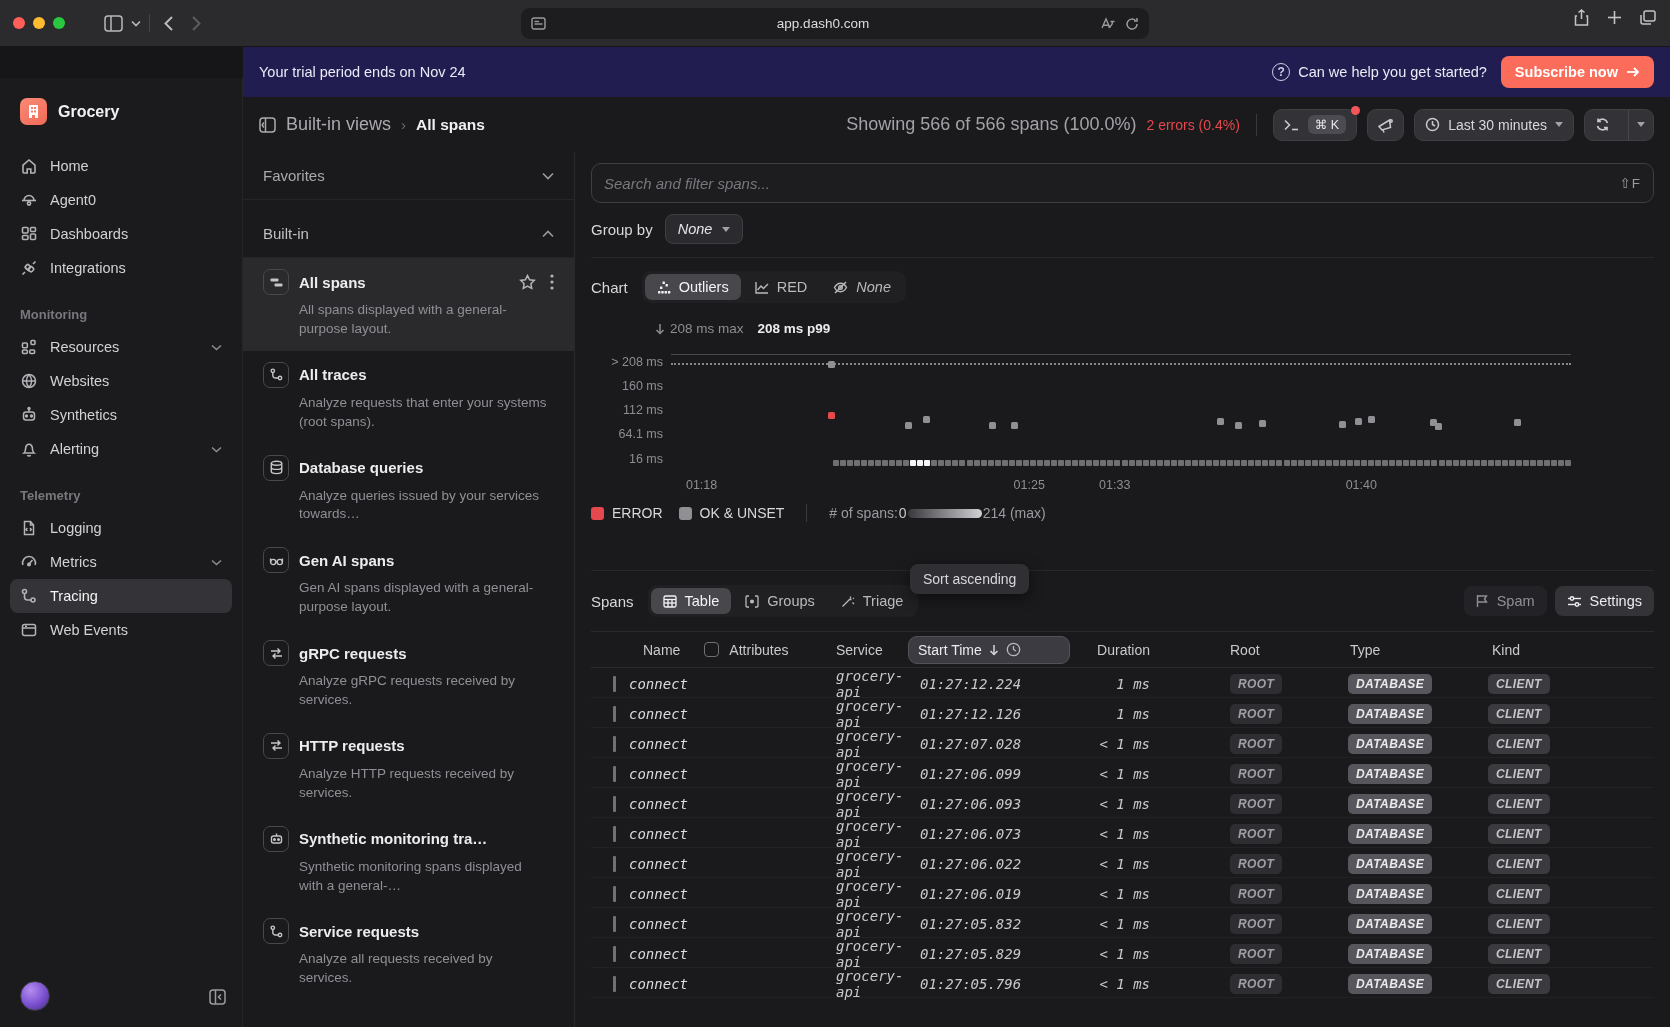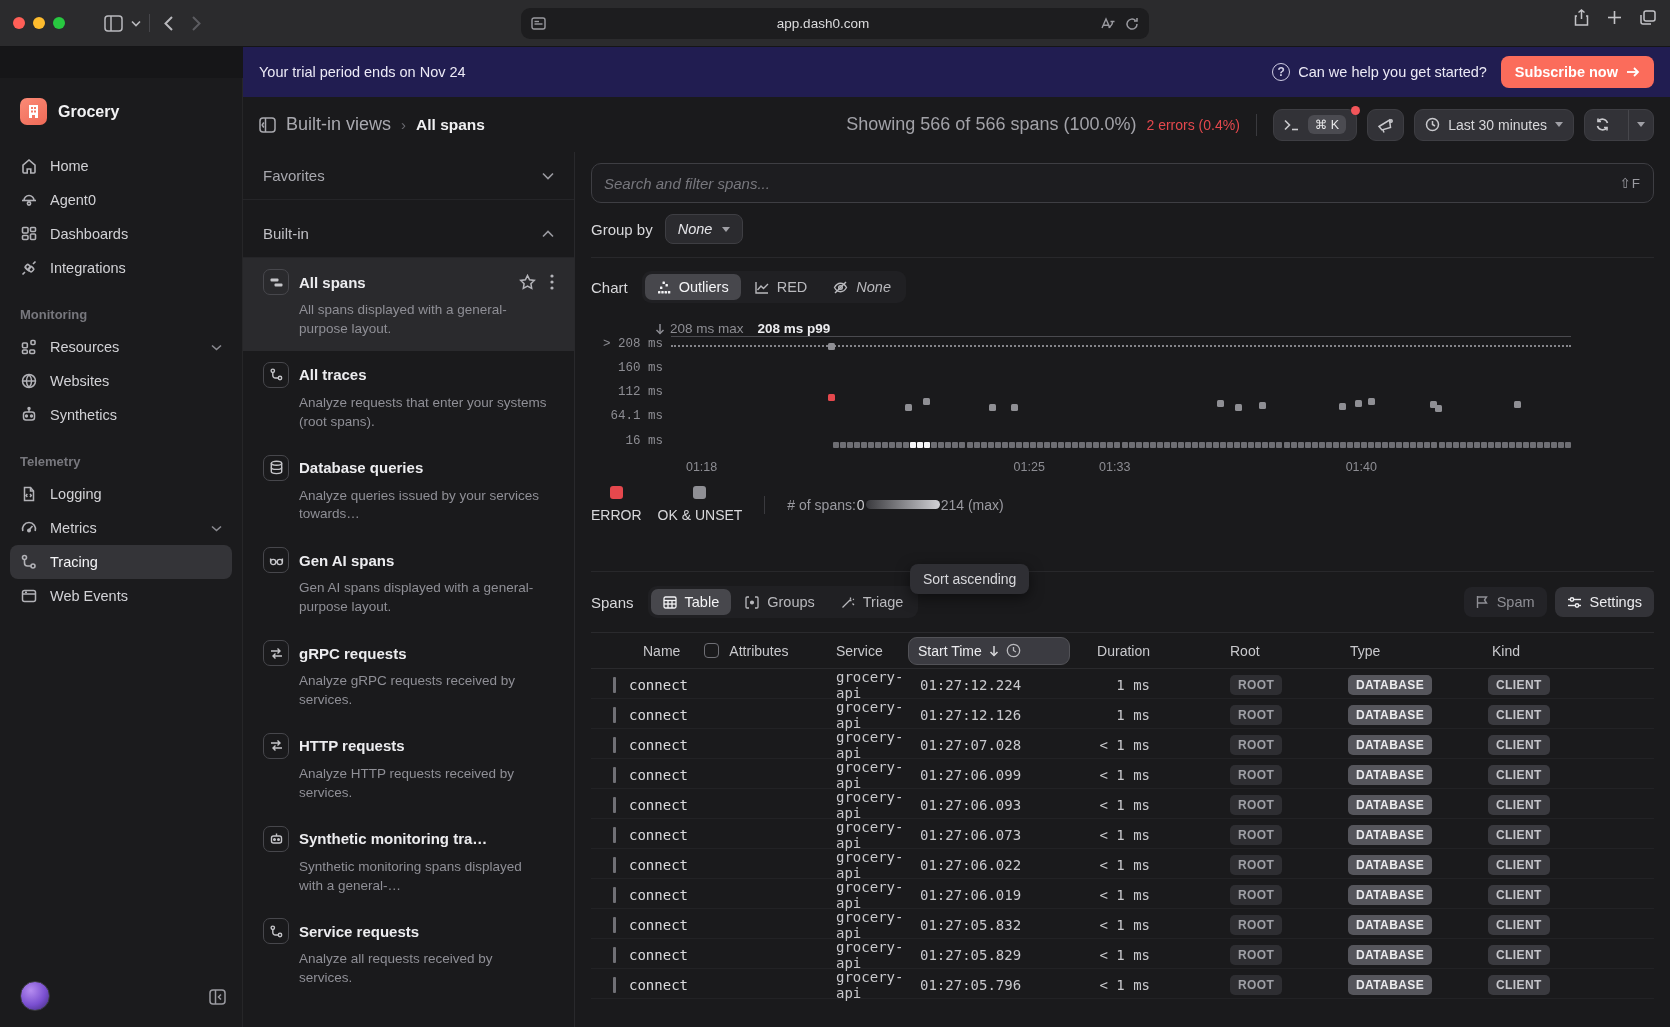--- a/index.html
+++ b/index.html
@@ -92,33 +92,33 @@
   .hr { height:1px; background:#28282b; margin-top:13px; }
   .chart-row { margin-top:13px; display:flex; align-items:center; gap:14px; }
   .row-label { font-size:15px; color:#d8d8db; }
   .segmented { background:#202023; border-radius:9px; padding:3px; display:flex; gap:2px; }
   .seg { display:flex; align-items:center; gap:8px; padding:5px 12px; border-radius:7px; font-size:14.5px; color:#b9b9bd; }
   .seg.active { background:#47474c; color:#f4f4f6; }
   .seg.italic { font-style:italic; }
   .chart-stats { margin-top:18px; padding-left:64px; display:flex; gap:14px; align-items:center; font-size:13.5px; }
   .stat-max { color:#8d8d93; display:flex; gap:5px; align-items:center; }
   .stat-p99 { color:#ececef; font-weight:bold; }
-  .plot-wrap { margin-top:0; position:relative; height:119px;font-family:Liberation Mono, monospace; }
+  .plot-wrap { margin-top:18px; position:relative; height:119px; }
   .y-axis { position:absolute; left:0; top:0; width:72px; height:100%; }
   .y-tick { position:absolute; right:0; font-size:12.5px; color:#8d8d93; transform:translateY(-50%); white-space:nowrap; }
   .plot { position:absolute; left:80px; top:0; width:900px; height:119px; border-top:1px solid #4a4a4f; }
   .maxline { position:absolute; left:0; right:0; border-top:2px dotted #85858a; }
   .pt { position:absolute; width:7px; height:7px; border-radius:1.5px; background:#8f8f94; }
   .pt.err { background:#e5484d; }
   .bpt { position:absolute; width:6px; height:6px; border-radius:1px; background:#6e6e73; }
   .bpt.bright { background:#f5f5f7; }
   .x-axis { position:relative; margin-left:80px; width:900px; height:22px; }
   .x-tick { position:absolute; top:5px; transform:translateX(-50%); font-size:12.5px; color:#8d8d93; }
   .legend-row { margin-top:9px; display:flex; align-items:center; gap:16px; font-size:14px; }
-  .leg-item { display:flex; align-items:center; gap:8px; color:#d8d8db;flex-direction:column; }
+  .leg-item { display:flex; align-items:center; gap:8px; color:#d8d8db; }
   .leg-chip { width:13px; height:13px; border-radius:3px; }
   .leg-sep { width:1px; height:18px; background:#3a3a3e; margin:0 6px; }
   .leg-count { display:flex; align-items:center; gap:1px; color:#9a9aa0; }
   .grad-pill { width:74px; height:9px; border-radius:5px; background:linear-gradient(90deg,#39393d,#d2d2d6); }
   .hr2 { height:1px; background:#28282b; margin-top:48px; }
   .spans-toolbar { margin-top:14px; display:flex; align-items:center; gap:14px; }
   .toolbar-right { margin-left:auto; display:flex; gap:8px; }
   .tbtn { height:30px; border-radius:8px; display:flex; align-items:center; gap:8px; padding:0 12px; font-size:14.5px; }
   .tbtn.dim { background:#232327; color:#8f8f95; }
   .tbtn.lit { background:#333338; color:#ececef; }
@@ -126,21 +126,21 @@
 
   
   .table { margin-top:14px; }
   .thead, .trow { display:grid; grid-template-columns:245px 84px 150px 80px 130px 160px 1fr; align-items:center; }
   .thead { height:37px; border-top:1px solid #2a2a2d; border-bottom:1px solid #2a2a2d; font-size:14px; color:#c9c9cd; }
   .th-name { display:flex; align-items:center; padding-left:52px; gap:10px; }
   .cbx { width:15px; height:15px; border:1.5px solid #6f6f75; border-radius:4px; margin-left:14px; }
   .sort-pill { margin-left:-12px; background:#3b3b41; border:1px solid #525257; border-radius:9px; height:28px; display:flex; align-items:center; gap:7px; padding:0 9px; color:#ececef; }
   .th-dur { text-align:right; }
   .th-root { padding-left:80px; } .th-type { padding-left:70px; } .th-kind { padding-left:52px; }
-  .trow { height:30px; border-bottom:1px solid #222225; font-size:14px; }
+  .trow { height:30px; border-bottom:1px solid #222225; font-size:14px;font-style:italic; }
   .c-name { display:flex; align-items:center; padding-left:22px; }
   .rowbar { width:3px; height:16px; background:#70707 6; background:#707076; margin-right:13px; border-radius:1px; }
   .name-text { color:#dcdcdf; }
   .c-service { color:#c9c9cd; }
   .c-start { color:#c9c9cd; }
   .c-dur { text-align:right; color:#c9c9cd; }
   .c-root { padding-left:80px; } .c-type { padding-left:68px; } .c-kind { padding-left:48px; }
   .badge { display:inline-block; border-radius:5px; font-size:12px; font-weight:bold; letter-spacing:.4px; padding:3px 8px; }
   .b-root { background:#2e2e32; color:#9fa0a6; }
   .b-type { background:#56565c; color:#ebebee; }
@@ -307,20 +307,35 @@
         <span class="nico">
             <svg width="18" height="18" viewBox="0 0 18 18" fill="none" stroke="currentColor" stroke-width="1.5">
               <rect x="3.5" y="6" width="11" height="8" rx="2.5"></rect>
               <line x1="9" y1="3" x2="9" y2="6"></line>
               <circle cx="9" cy="2.5" r="1" fill="currentColor"></circle>
               <circle cx="6.5" cy="10" r=".9" fill="currentColor"></circle>
               <circle cx="11.5" cy="10" r=".9" fill="currentColor"></circle>
             </svg>
           </span>
         <span>Synthetics</span>
+      </div>
+      <div class="nav-item">
+        <span class="nico">
+            <svg width="18" height="18" viewBox="0 0 18 18" fill="none" stroke="currentColor" stroke-width="1.6">
+              <path d="M4 13h10c-1.2-1-1.6-2.4-1.6-4.4 0-2.6-1.4-4.3-3.4-4.3S5.6 6 5.6 8.6C5.6 10.6 5.2 12 4 13z"></path>
+              <path d="M7.5 15a1.6 1.6 0 0 0 3 0"></path>
+            </svg>
+          </span>
+        <span>Alerting</span>
+        <span class="spacer"></span>
+        <span style="color:#8a8a90;">
+            <svg width="11" height="7" viewBox="0 0 11 7" fill="none" stroke="currentColor" stroke-width="1.6">
+              <polyline points="1,1.5 5.5,5.5 10,1.5"></polyline>
+            </svg>
+          </span>
       </div>
 
       <div class="nav-label">Telemetry</div>
       <div class="nav-item">
         <span class="nico">
             <svg width="18" height="18" viewBox="0 0 18 18" fill="none" stroke="currentColor" stroke-width="1.5">
               <path d="M10.5 2.5h-6v13h9V6z"></path>
               <path d="M10.5 2.5V6h3.5"></path>
               <polyline points="7.3,9 6,10.5 7.3,12"></polyline>
               <polyline points="10,9 11.3,10.5 10,12"></polyline>

